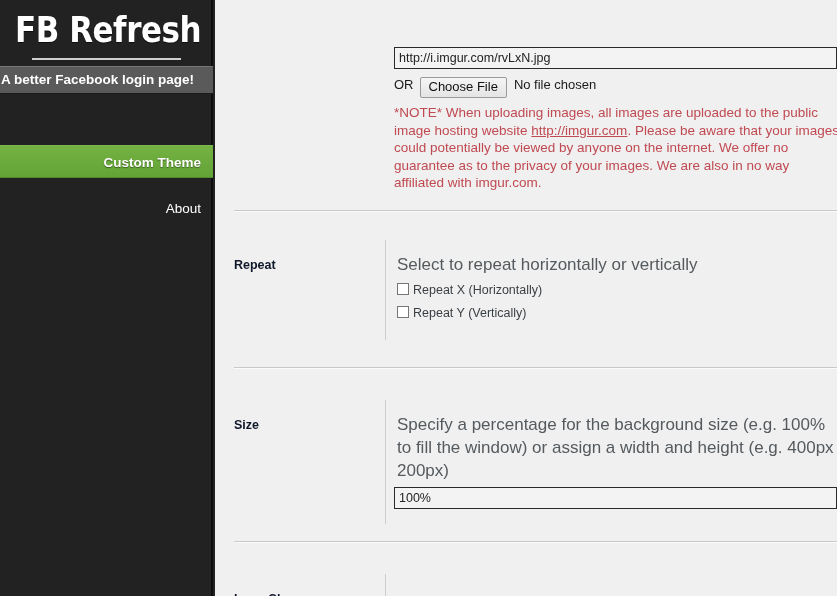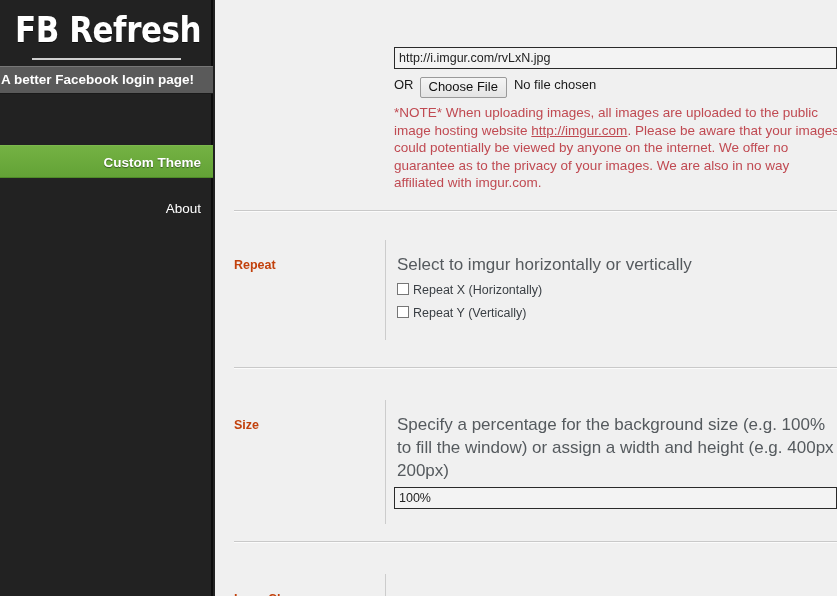--- a/index.html
+++ b/index.html
@@ -125,21 +125,21 @@
     left: 19px;
     width: 603px;
     height: 1px;
     background: #fbfbfb;
   }
 
   .section-label {
     position: absolute;
     left: 19px;
     width: 150px;
-    color: #c2410c;
+    color: #0f172a;
     font-size: 12.5px;
     font-weight: bold;
     font-family: "Liberation Sans", sans-serif;
   }
 
   .vdiv {
     position: absolute;
     left: 170px;
     width: 1px;
     background: #cccccc;
@@ -260,21 +260,21 @@
     <div class="note" style="left:179px; top:60px; width:445px;">
       <span>*NOTE* When uploading images, all images are uploaded to the public image hosting website </span><a href="#">http://imgur.com</a><span>. Please be aware that your images could potentially be viewed by anyone on the internet. We offer no guarantee as to the privacy of your images. We are also in no way affiliated with imgur.com.</span>
     </div>
 
     <div class="hr" style="top:166px;"></div>
     <div class="hr-shadow" style="top:167px;"></div>
 
     <div class="section-label" style="top:214px;">Repeat</div>
     <div class="vdiv" style="top:196px; height:100px;"></div>
 
-    <div class="desc" style="top:209px;">Select to imgur horizontally or vertically</div>
+    <div class="desc" style="top:209px;">Select to repeat horizontally or vertically</div>
 
     <label class="cbrow" style="top:239px;">
       <span class="cbox"></span>
       <span>Repeat X (Horizontally)</span>
     </label>
     <label class="cbrow" style="top:262px;">
       <span class="cbox"></span>
       <span>Repeat Y (Vertically)</span>
     </label>
 

